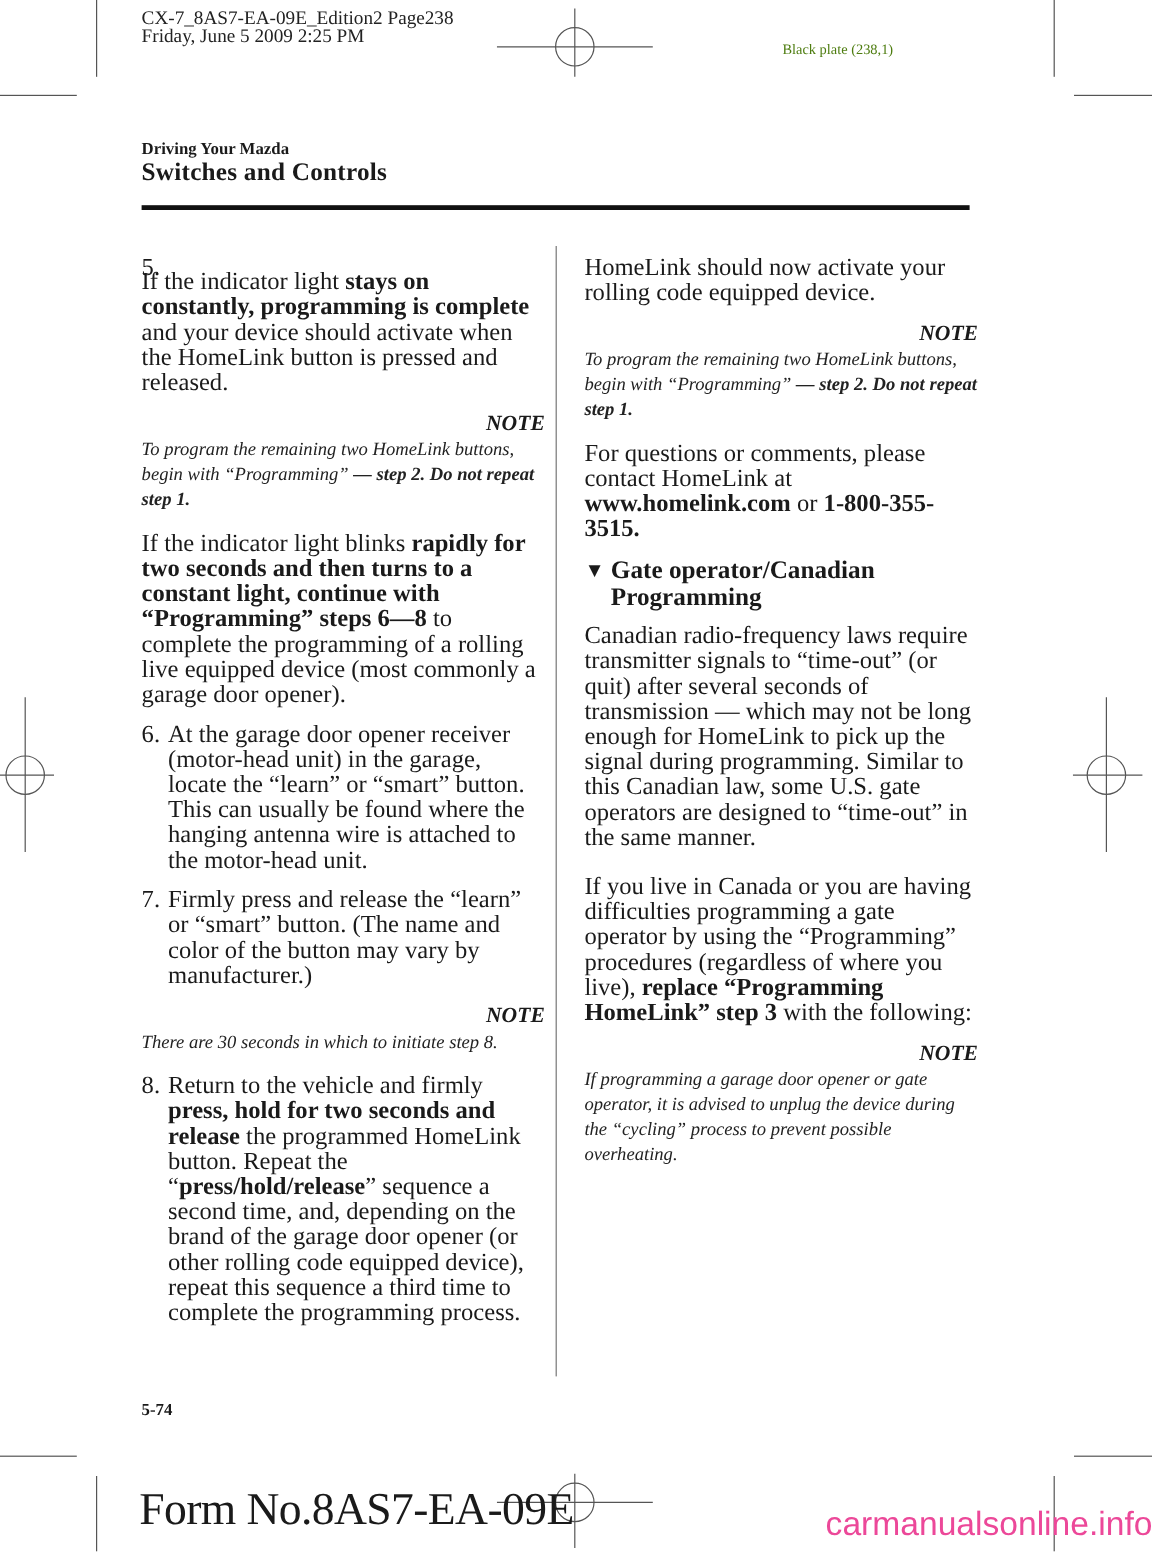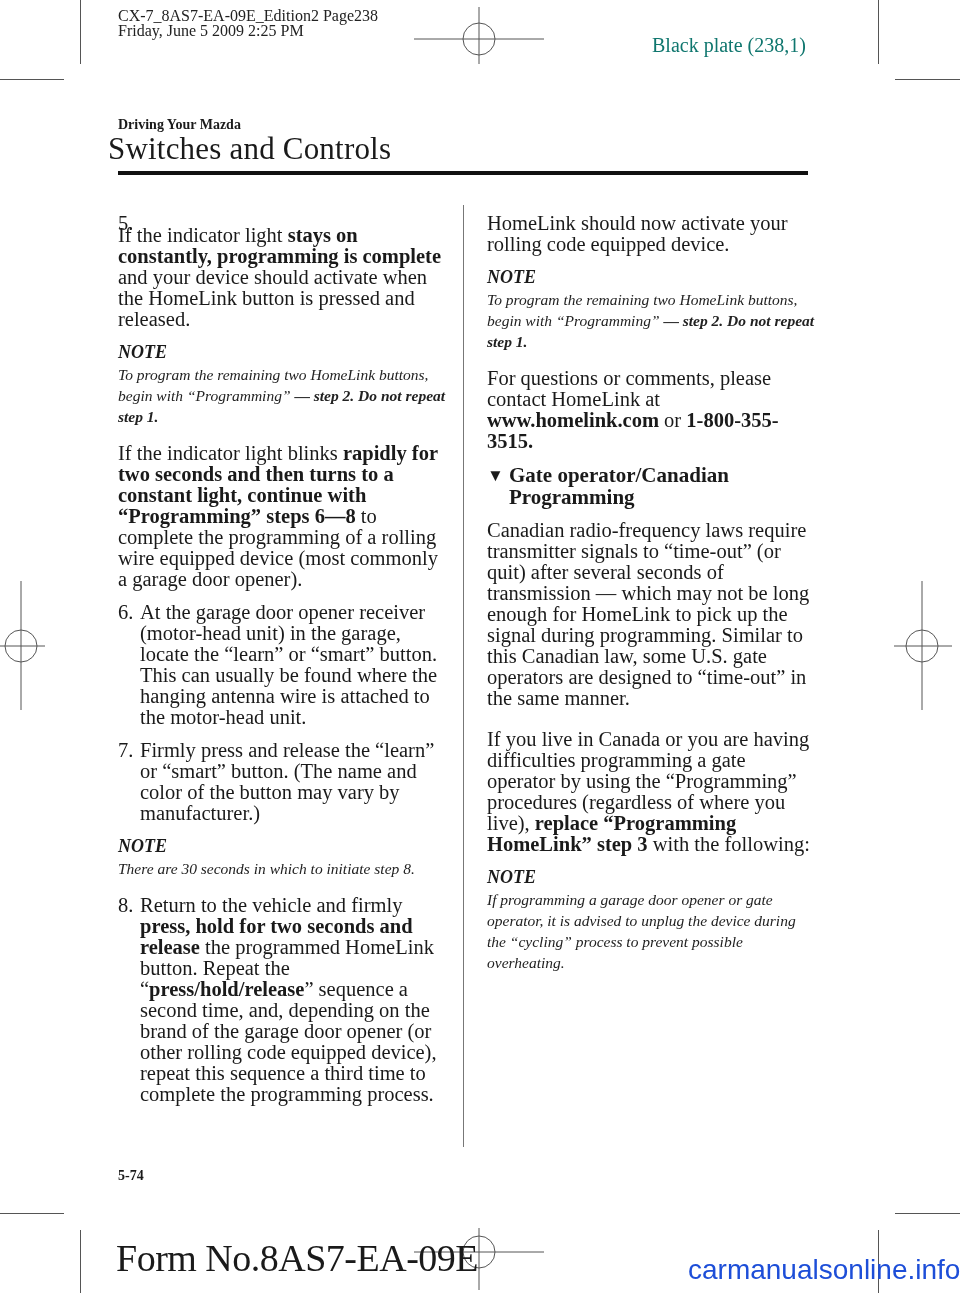--- a/index.html
+++ b/index.html
@@ -6,42 +6,42 @@
     body {
       width: 960px; height: 1293px; position: relative; overflow: hidden;
       background: #ffffff; color: #1a1a1a;
       font-family: "Liberation Serif", "DejaVu Serif", serif;
     }
     .abs { position: absolute; }
     .line { position: absolute; background: #555; }
     .reg { position: absolute; }
 
     .meta { font-size: 16px; line-height: 15px; color: #222; }
-    .plate { font-size: 20px; color: #0f766e; }
+    .plate { font-size: 12px; color: #4d7c0f; }
 
     .section-label { left: 118px; top: 117px; font-size: 14px; font-weight: bold; text-align: right; }
-    .page-title { left: 108px; top: 131px; font-size: 31px; font-weight: normal; letter-spacing: 0.2px; }
+    .page-title { left: 118px; top: 131px; font-size: 21px; font-weight: bold; letter-spacing: 0.2px; }
     .title-rule { left: 118px; top: 171px; width: 690px; height: 4px; background: #111; }
     .col-divider { left: 463px; top: 205px; width: 1px; height: 942px; background: #777; }
 
     .col { position: absolute; font-size: 20.5px; line-height: 21px; }
     .col p { margin: 0 5px 12px 0; }
     .col b { font-weight: bold; }
     .li { position: relative; padding-left: 22px; margin: 0 0 12px 0; }
     .li .num { position: absolute; left: 0; top: 0; }
-    .note-h { font-style: italic; font-weight: bold; font-size: 18px; line-height: 20px; margin: 0 0 2px 0; }
+    .note-h { font-style: italic; font-weight: bold; font-size: 18px; line-height: 20px; margin: 0 0 2px 0; text-align: right; }
     .note-b { font-style: italic; font-size: 15.5px; line-height: 21px; margin: 0 0 16px 0; color: #222; }
     .note-b b { font-weight: bold; }
 
     .subhead { font-weight: bold; font-size: 21px; line-height: 22px; margin: 8px 0 12px 0; display: flex; }
     .subhead .tri { font-size: 17px; width: 22px; flex: none; line-height: 24px; }
 
     .pagenum { left: 118px; top: 1168px; font-size: 14px; font-weight: bold; }
     .formno { left: 116px; top: 1236px; font-size: 38px; letter-spacing: -0.5px; }
-    .watermark { left: 688px; top: 1254px; font-family: "Liberation Sans", "DejaVu Sans", sans-serif; font-size: 28px; color: #1d4ed8; }
+    .watermark { left: 688px; top: 1254px; font-family: "Liberation Sans", "DejaVu Sans", sans-serif; font-size: 28px; color: #ec4899; }
   </style>
 </head>
 <body>
 
 <div class="line" style="left:80px;top:0;width:1px;height:64px;"></div>
 <div class="line" style="left:0;top:79px;width:64px;height:1px;"></div>
 <div class="line" style="left:878px;top:0;width:1px;height:64px;"></div>
 <div class="line" style="left:895px;top:79px;width:65px;height:1px;"></div>
 <div class="line" style="left:0;top:1213px;width:64px;height:1px;"></div>
 <div class="line" style="left:80px;top:1230px;width:1px;height:63px;"></div>
@@ -85,21 +85,21 @@
     <span class="num">5.</span>
   </div>
   <p>
     <span>If the indicator light </span><b>stays on constantly, programming is complete</b><span> and your device should activate when the HomeLink button is pressed and released.</span>
   </p>
   <div class="note-h">NOTE</div>
   <div class="note-b">
     <span>To program the remaining two HomeLink buttons, begin with “Programming” </span><b>— step 2. Do not repeat step 1.</b>
   </div>
   <p>
-    <span>If the indicator light blinks </span><b>rapidly for two seconds and then turns to a constant light, continue with “Programming” steps 6—8</b><span> to complete the programming of a rolling wire equipped device (most commonly a garage door opener).</span>
+    <span>If the indicator light blinks </span><b>rapidly for two seconds and then turns to a constant light, continue with “Programming” steps 6—8</b><span> to complete the programming of a rolling live equipped device (most commonly a garage door opener).</span>
   </p>
   <div class="li">
     <span class="num">6.</span>
     <span>At the garage door opener receiver (motor-head unit) in the garage, locate the “learn” or “smart” button. This can usually be found where the hanging antenna wire is attached to the motor-head unit.</span>
   </div>
   <div class="li">
     <span class="num">7.</span>
     <span>Firmly press and release the “learn” or “smart” button. (The name and color of the button may vary by manufacturer.)</span>
   </div>
   <div class="note-h">NOTE</div>

